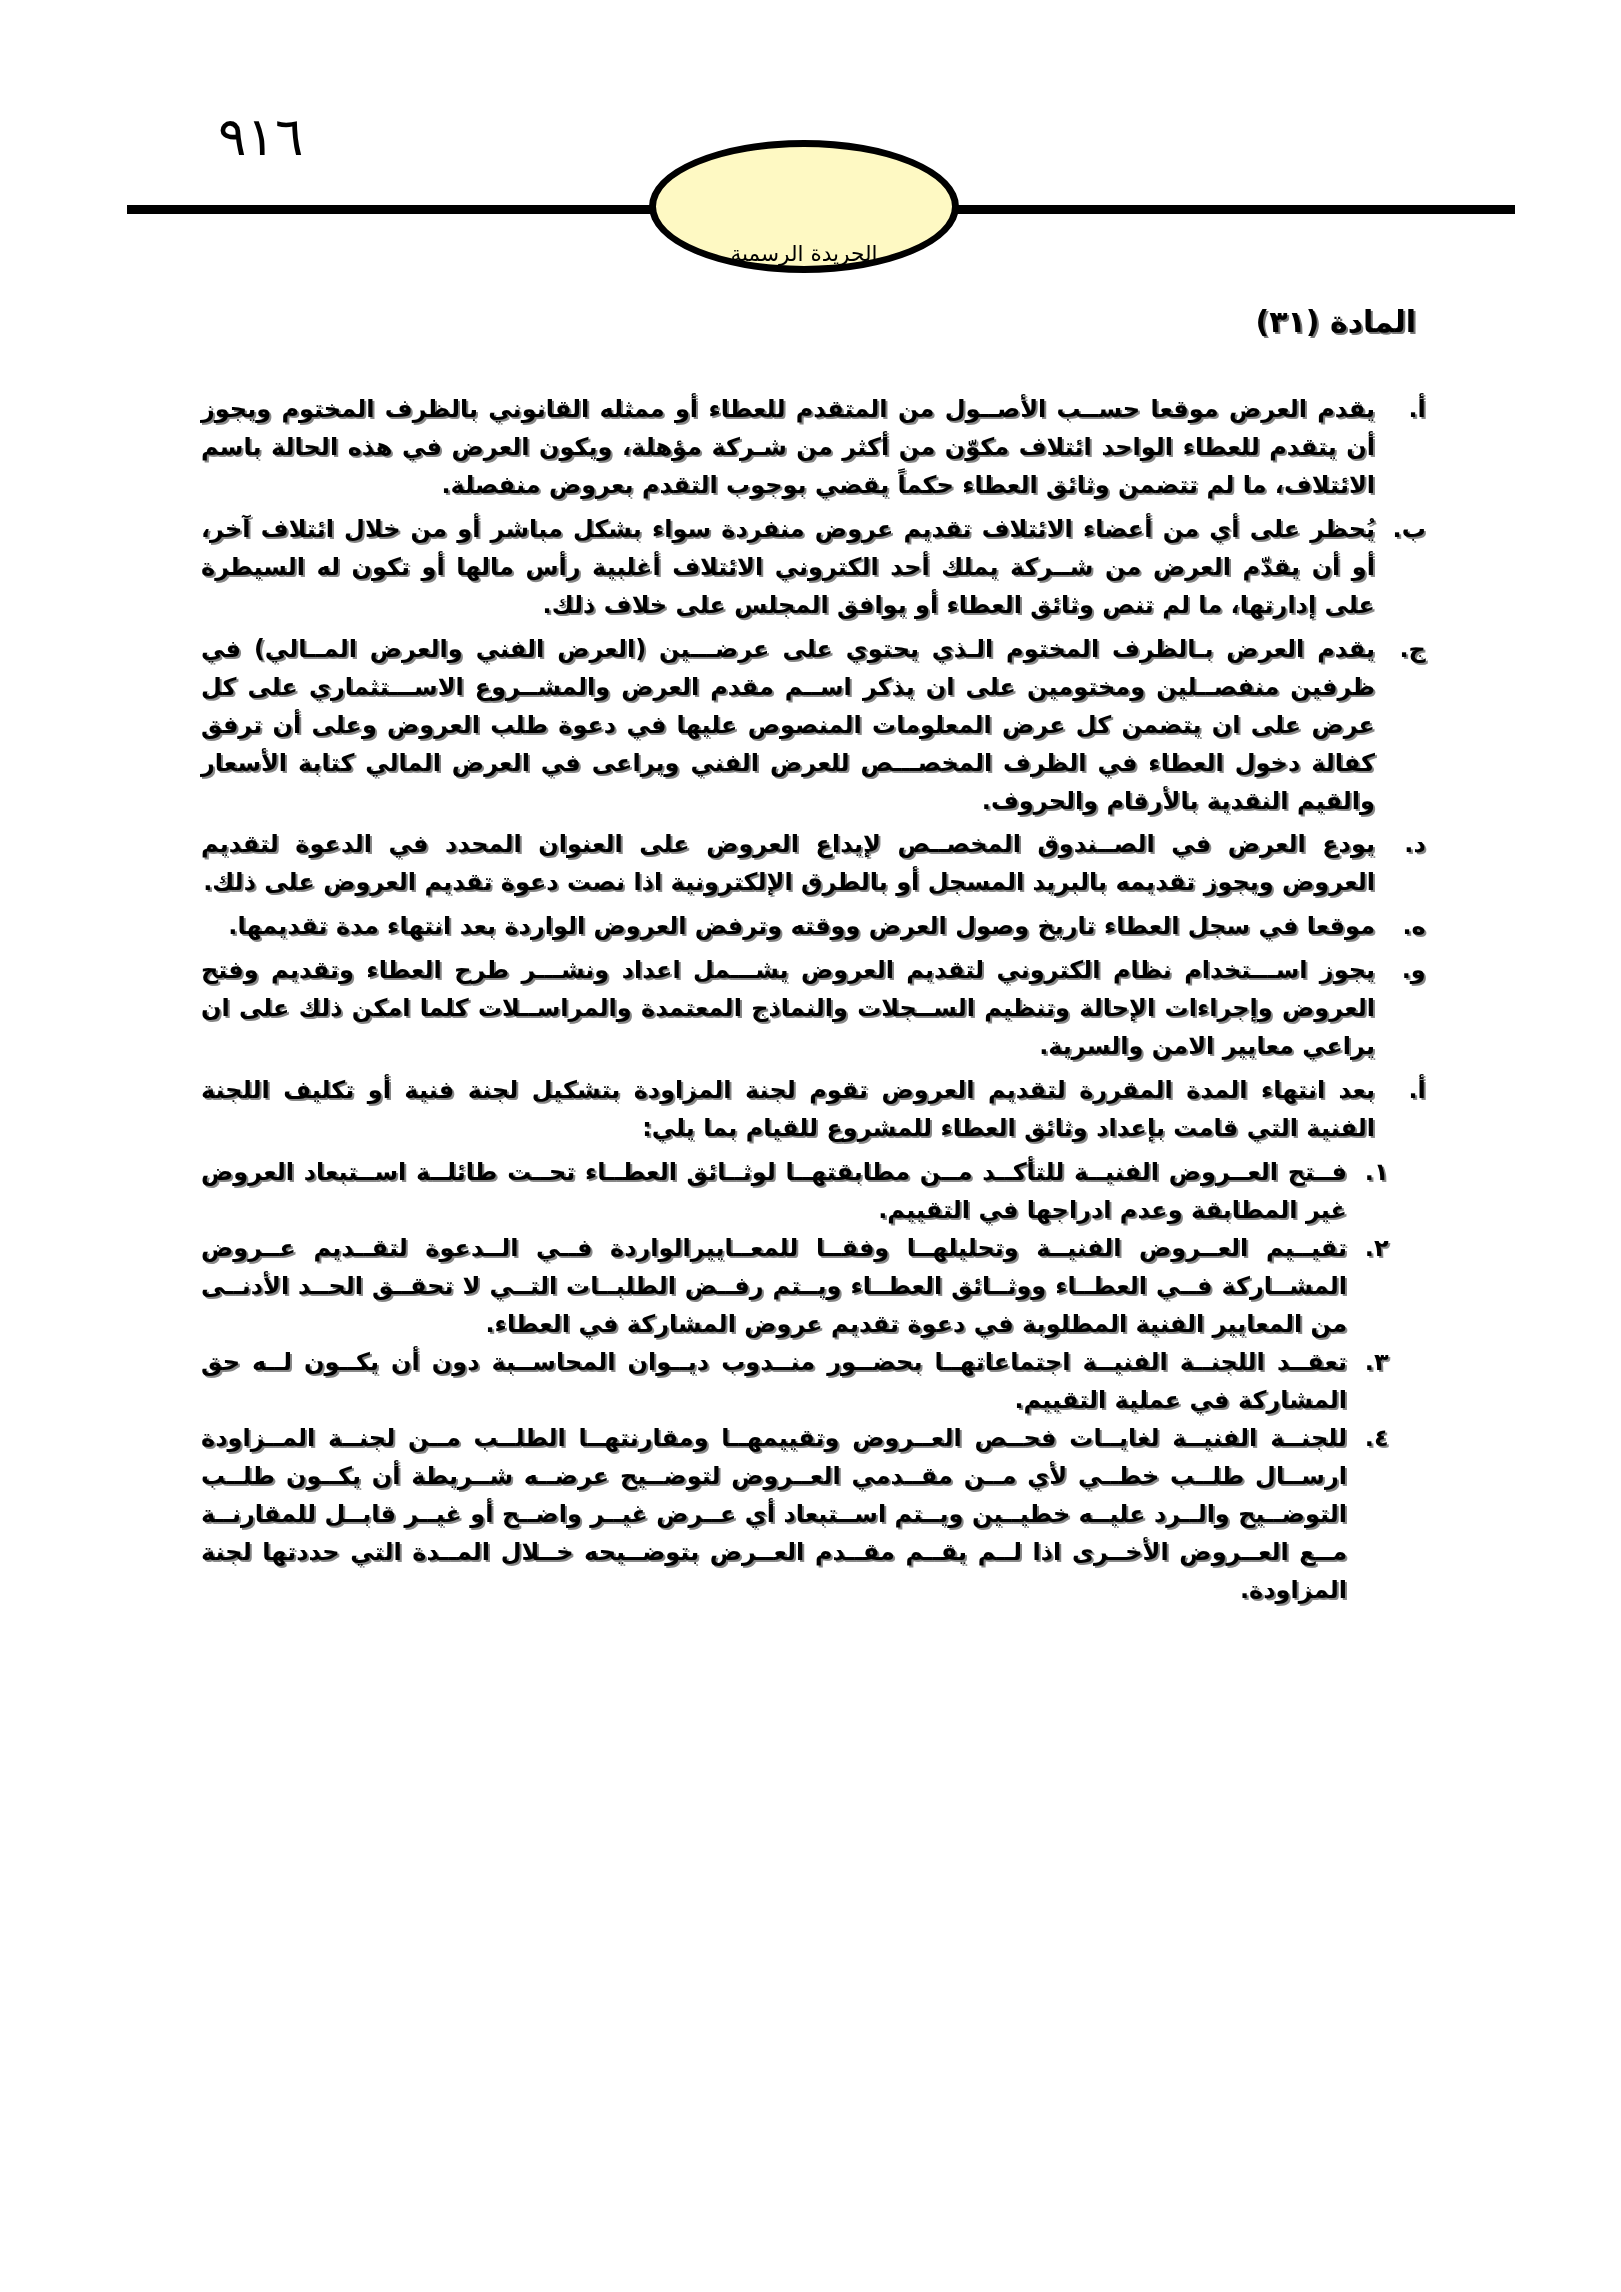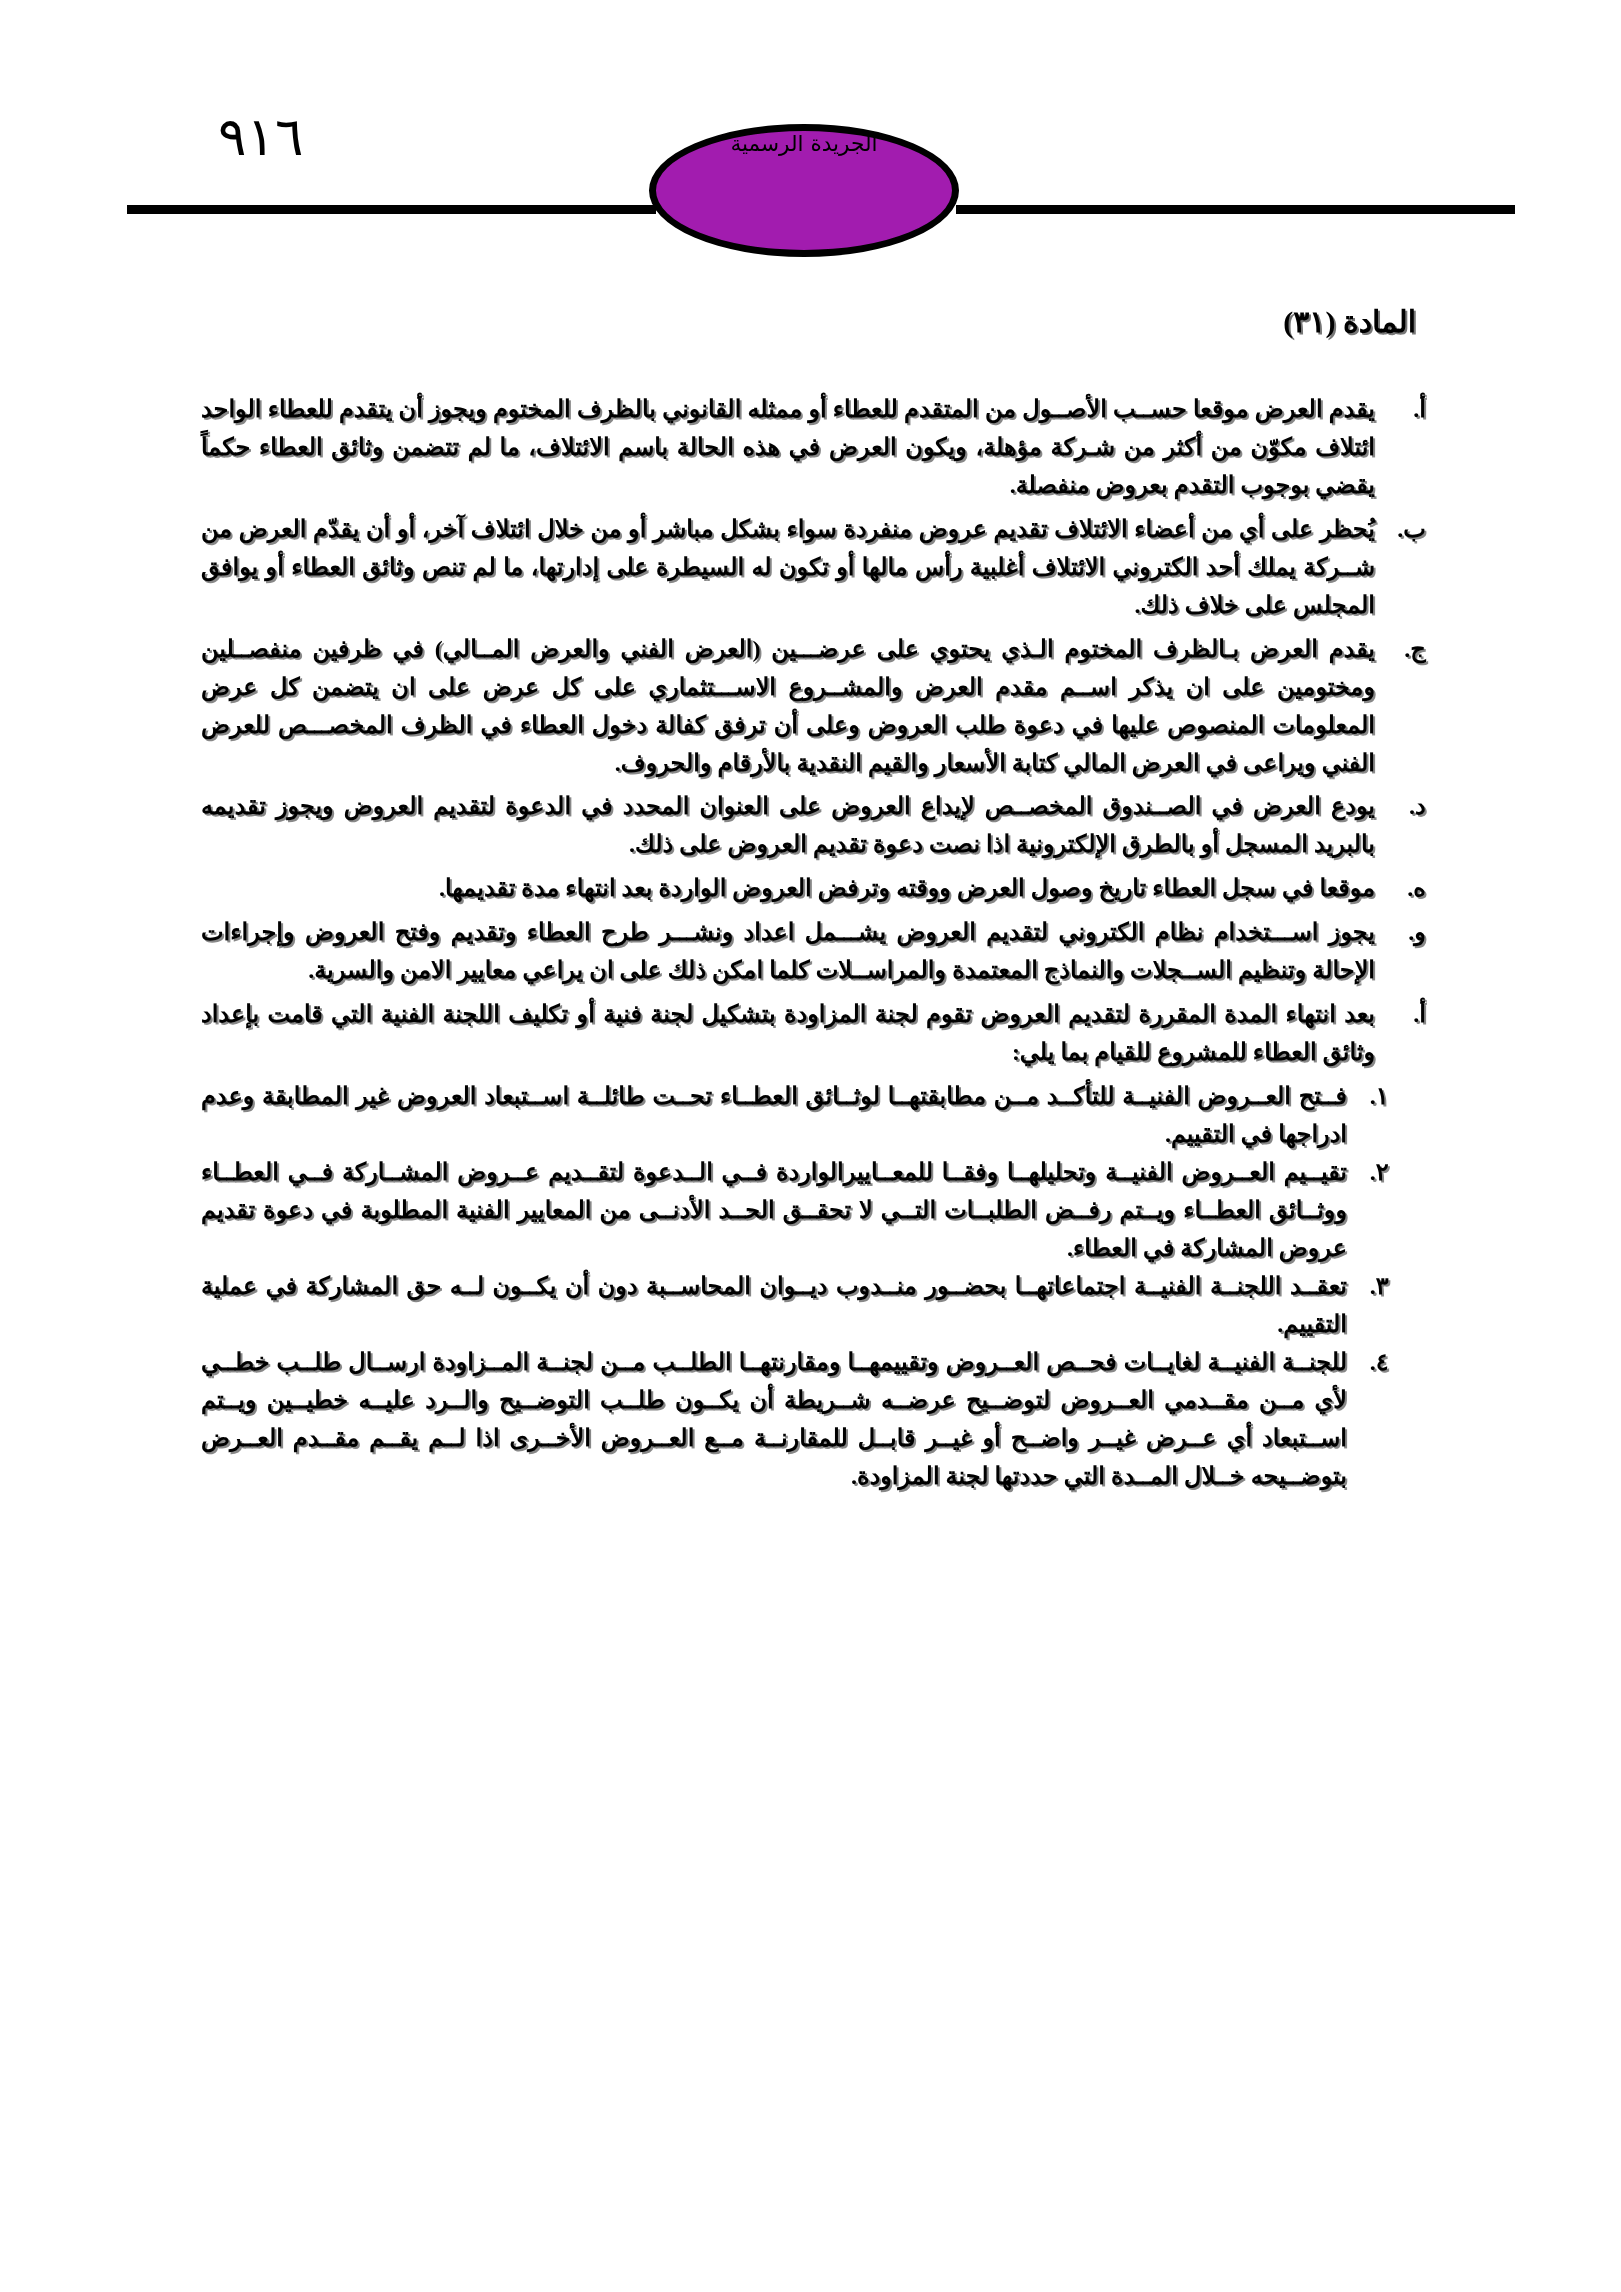--- a/index.html
+++ b/index.html
@@ -13,31 +13,31 @@
       font-family: "DejaVu Serif", "Liberation Serif", serif;
       font-size: 53px; font-weight: normal; letter-spacing: 3.9px;
       direction: rtl;
     }
     .header-line {
       position: absolute; height: 8.8px; background: #000; top: 205px;
     }
     .header-line.left { left: 127px; width: 529px; }
     .header-line.right { left: 956px; width: 559px; }
     .header-oval {
-      position: absolute; left: 649px; top: 124px; width: 310px; height: 133px;
-      border: 7.8px solid #000; border-radius: 50%; box-sizing: border-box; background: #a21caf;
-      display: flex; align-items: flex-start; justify-content: center;
+      position: absolute; left: 649px; top: 140px; width: 310px; height: 133px;
+      border: 7.8px solid #000; border-radius: 50%; box-sizing: border-box; background: #fef9c3;
+      display: flex; align-items: flex-end; justify-content: center;
     }
     .header-oval span {
       font-size: 21.6px; direction: rtl;
       font-family: "DejaVu Sans", "Liberation Sans", sans-serif;
     }
     .content {
       position: absolute; left: 201px; width: 1215px; top: 294px;
-      direction: rtl; text-align: justify; font-family: Liberation Serif, serif;
+      direction: rtl; text-align: justify;
     }
     .article-title {
       font-size: 30px; font-weight: bold;
       margin: 0 0 0 0; padding: 0;
       text-shadow: 2px 2px 0 #777;
     }
     .article-title.a31 { margin-top: 9.8px; margin-bottom: 51px; }
     .article-title.a32 { margin-top: 47px; margin-bottom: 78px; }
     .clause {
       position: relative; padding-right: 41px;

